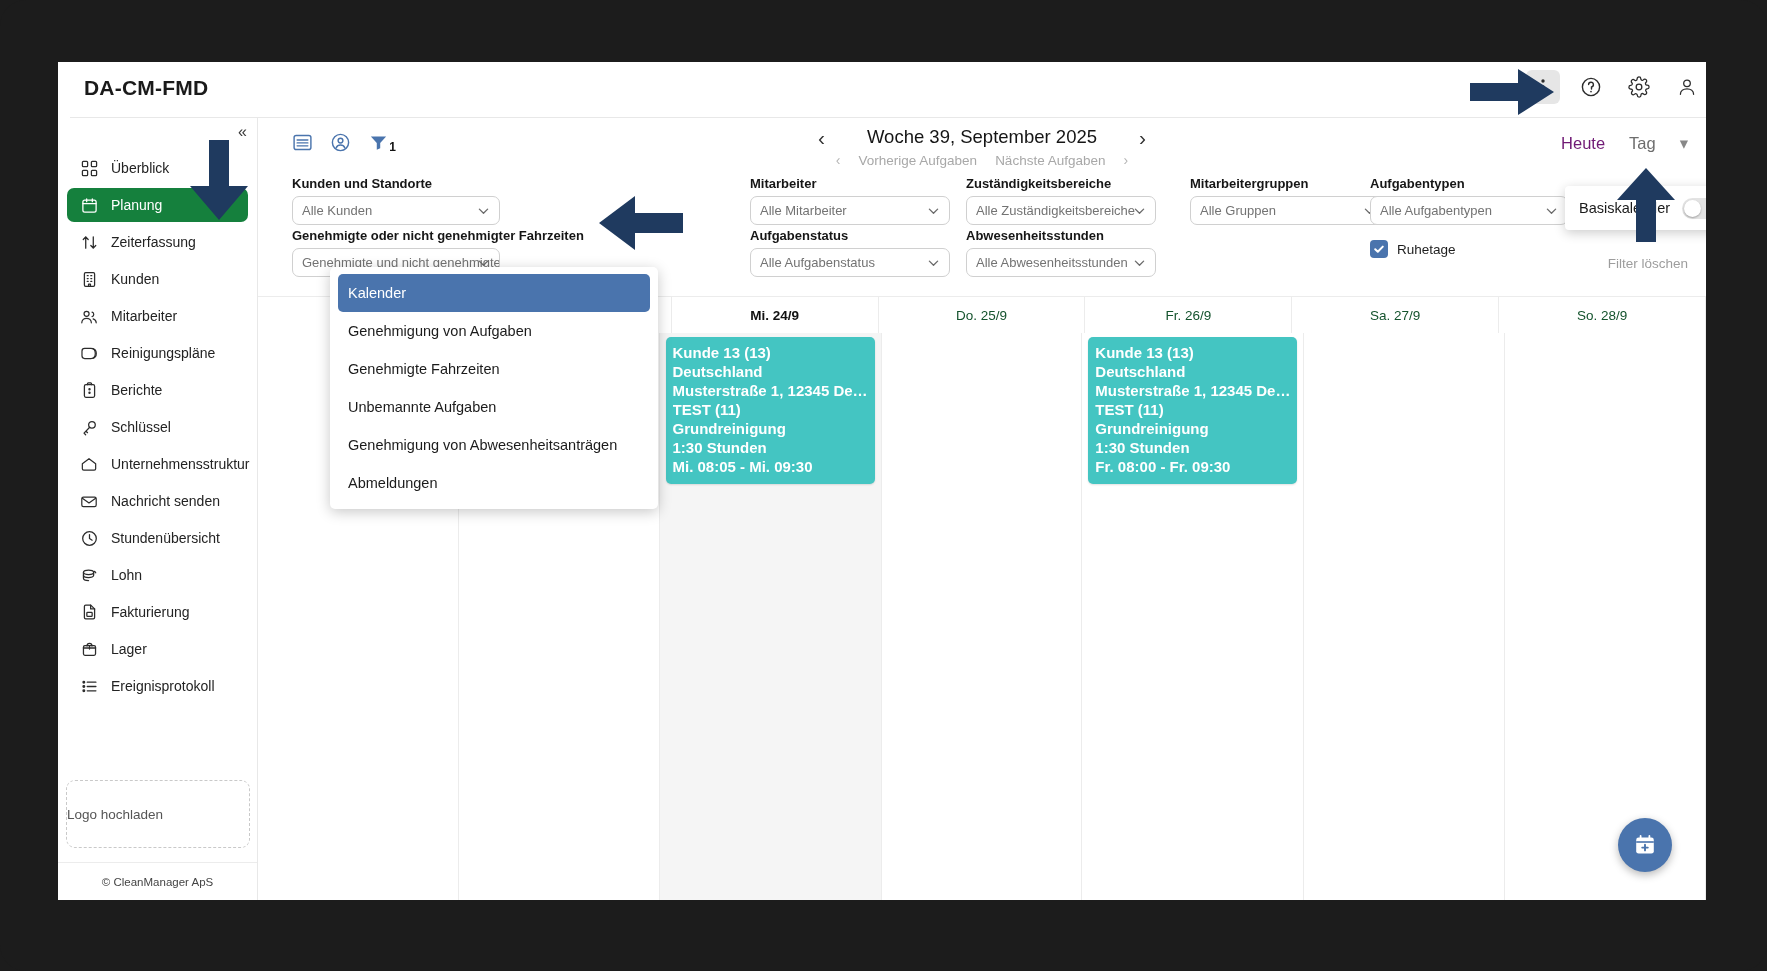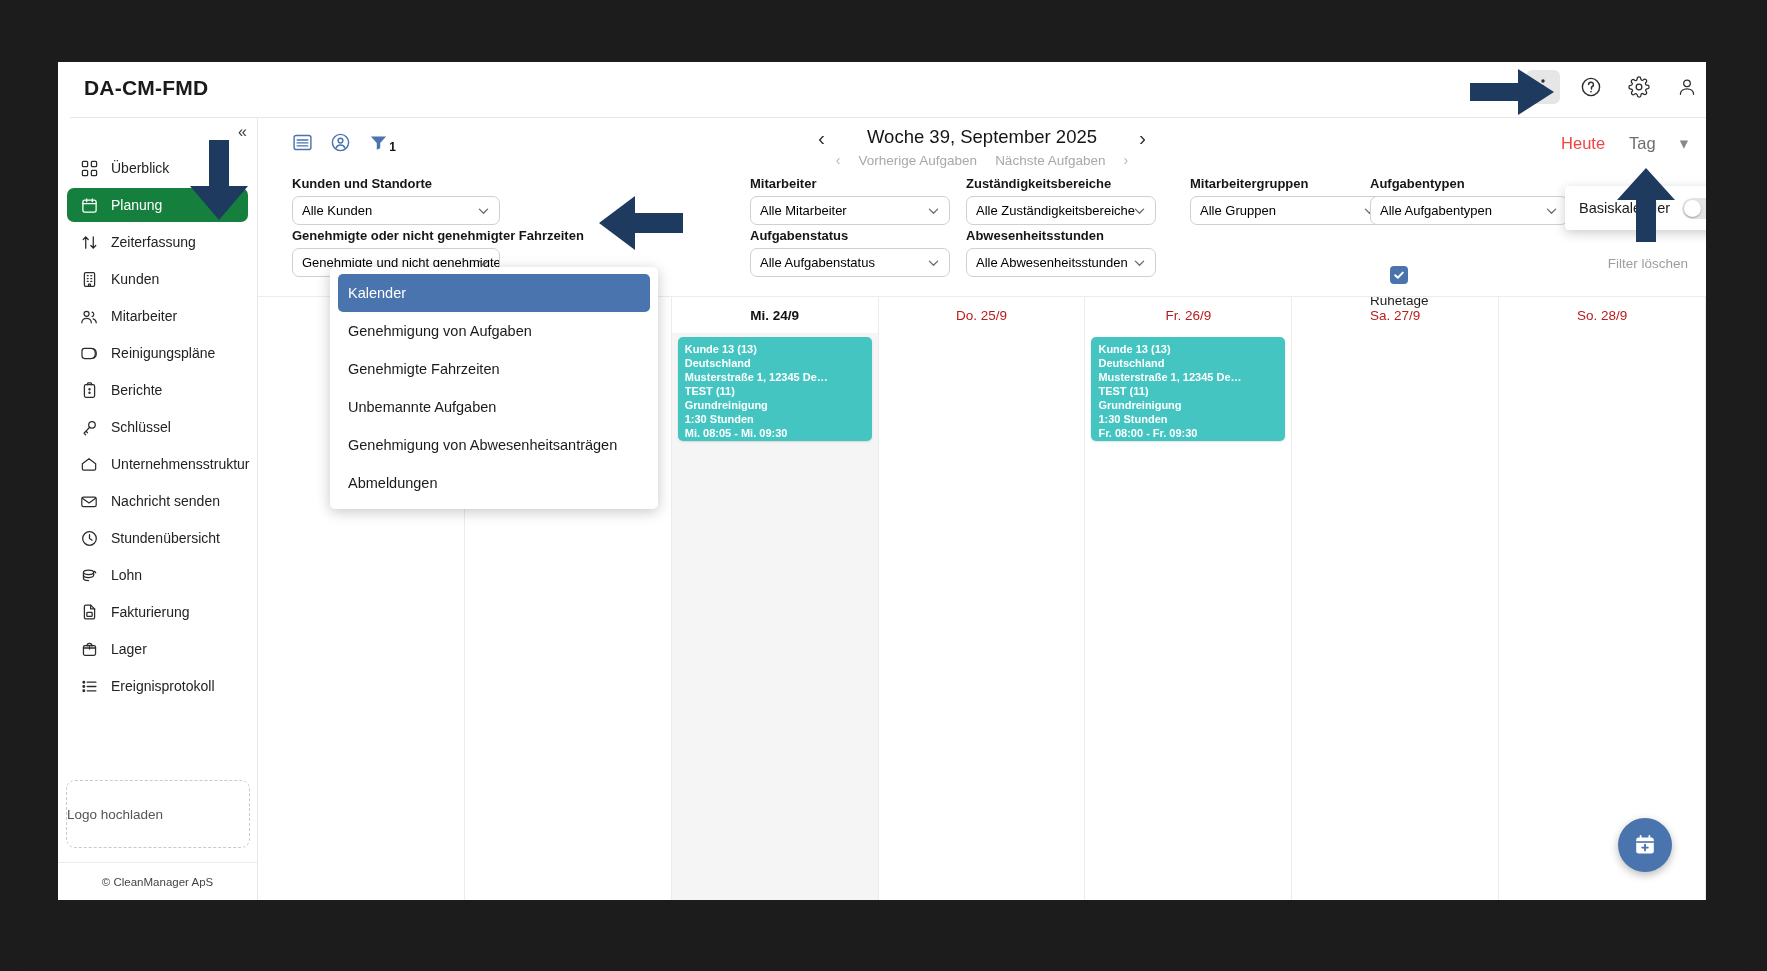--- a/index.html
+++ b/index.html
@@ -138,39 +138,39 @@
     margin-top: 4px;
     display: flex; align-items: center; justify-content: center; gap: 18px;
     font-size: 13.5px; color: #a8a8a8;
   }
   .chev-sm { font-size: 14px; color: #b5b5b5; cursor: pointer; }
   #view-buttons {
     position: absolute; right: 18px; top: 16px;
     display: flex; align-items: center; gap: 24px;
     font-size: 16.5px;
   }
-  #btn-heute { color: #ef4444; cursor: pointer; margin-left: 40px; }
+  #btn-heute { color: #701a75; cursor: pointer; margin-left: 40px; }
   #btn-tag   { color: #6d6d6d; cursor: pointer; }
   #btn-extra { color: #888; cursor: pointer; }
   
   #filters {
     position: absolute; left: 0; top: 58px; right: 0; height: 120px;
   }
   .f-col { position: absolute; }
   .f-label {
     font-size: 13px; font-weight: bold; color: #161616;
     margin-bottom: 5px; white-space: nowrap;
   }
   .f-select {
     height: 29px; width: 100%;
     border: 1px solid #d0d0d0; border-radius: 7px;
     background: #fff;
     display: flex; align-items: center;
     padding: 0 9px;
-    font-size: 13px; color: #000000;
+    font-size: 13px; color: #737373;
     cursor: pointer;
     position: relative;
     overflow: hidden;
     white-space: nowrap;
   }
   .f-select .caret {
     position: absolute; right: 8px; top: 50%;
     transform: translateY(-50%);
     color: #6b6b6b;
   }
@@ -193,41 +193,41 @@
     position: absolute; left: 0; top: 178px; right: 0; bottom: 0;
     border-top: 1px solid #ececec;
   }
   #day-headers {
     position: absolute; left: 0; top: 0; right: 0; height: 36px;
     display: flex;
   }
   .day-head {
     flex: 1 1 0;
     display: flex; align-items: center; justify-content: center;
-    font-size: 13.5px; color: #b91c1c;
+    font-size: 13.5px; color: #14532d;
     border-right: 1px solid #ececec;
   }
   .day-head.today { color: #111; font-weight: bold; }
   #day-cols {
     position: absolute; left: 0; top: 36px; right: 0; bottom: 0;
     display: flex;
   }
   .day-col {
     flex: 1 1 0;
     border-right: 1px solid #ececec;
     position: relative;
     padding: 4px 6px 0 6px;
   }
   .day-col.shaded { background: #f5f5f5; }
   .event {
     background: #44c5c2;
     border-radius: 5px;
-    padding: 6px 7px 0 7px;
+    padding: 6px 7px 8px 7px;
     color: #fff;
-    font-size: 11px;
+    font-size: 15px;
     font-weight: bold;
     line-height: 1.27;
     box-shadow: 0 1px 2px rgba(0,0,0,.12);
     cursor: pointer;
   }
   .event div { white-space: nowrap; overflow: hidden; text-overflow: ellipsis; }
   #fab {
     position: absolute; right: 34px; bottom: 28px;
     width: 54px; height: 54px; border-radius: 50%;
     background: #4a74ad;
@@ -587,21 +587,21 @@
           </div>
           <div class="f-col" style="left: 708px; top: 52px; width: 190px;">
             <div class="f-label">Abwesenheitsstunden</div>
             <div class="f-select">
               <span>Alle Abwesenheitsstunden</span>
               <svg class="caret" width="15" height="15" viewBox="0 0 16 16" fill="none" stroke="#6b6b6b" stroke-width="1.4" stroke-linecap="round" stroke-linejoin="round">
                 <path d="M3.6 6l4.4 4.4L12.4 6"></path>
               </svg>
             </div>
           </div>
-          <div id="ruhetage" style="left: 1112px; top: 90px; flex-direction: column;">
+          <div id="ruhetage" style="left: 1112px; top: 64px;">
             <span class="cbox">
               <svg width="12" height="12" viewBox="0 0 12 12" fill="none" stroke="#fff" stroke-width="2" stroke-linecap="round" stroke-linejoin="round">
                 <path d="M2.2 6.2l2.6 2.6L9.8 3.6"></path>
               </svg>
             </span>
             <span>Ruhetage</span>
           </div>
           <div id="filter-clear">Filter löschen</div>
         </div>
 

